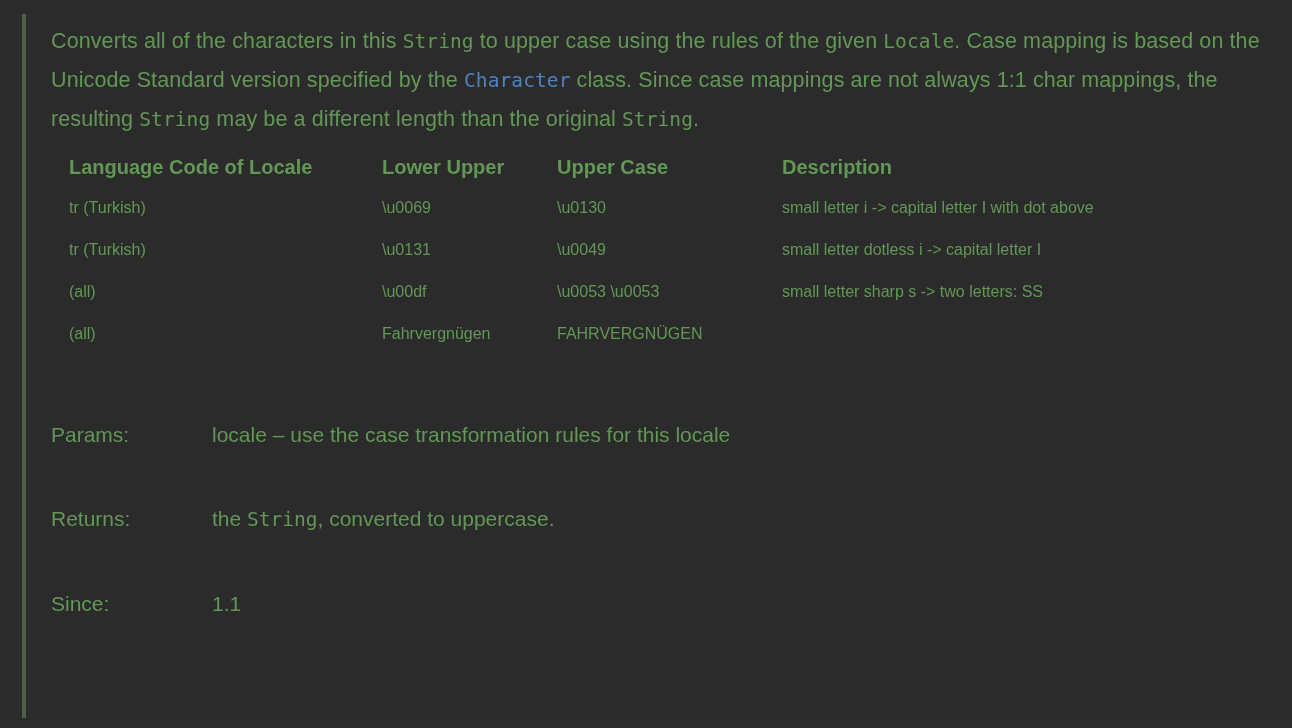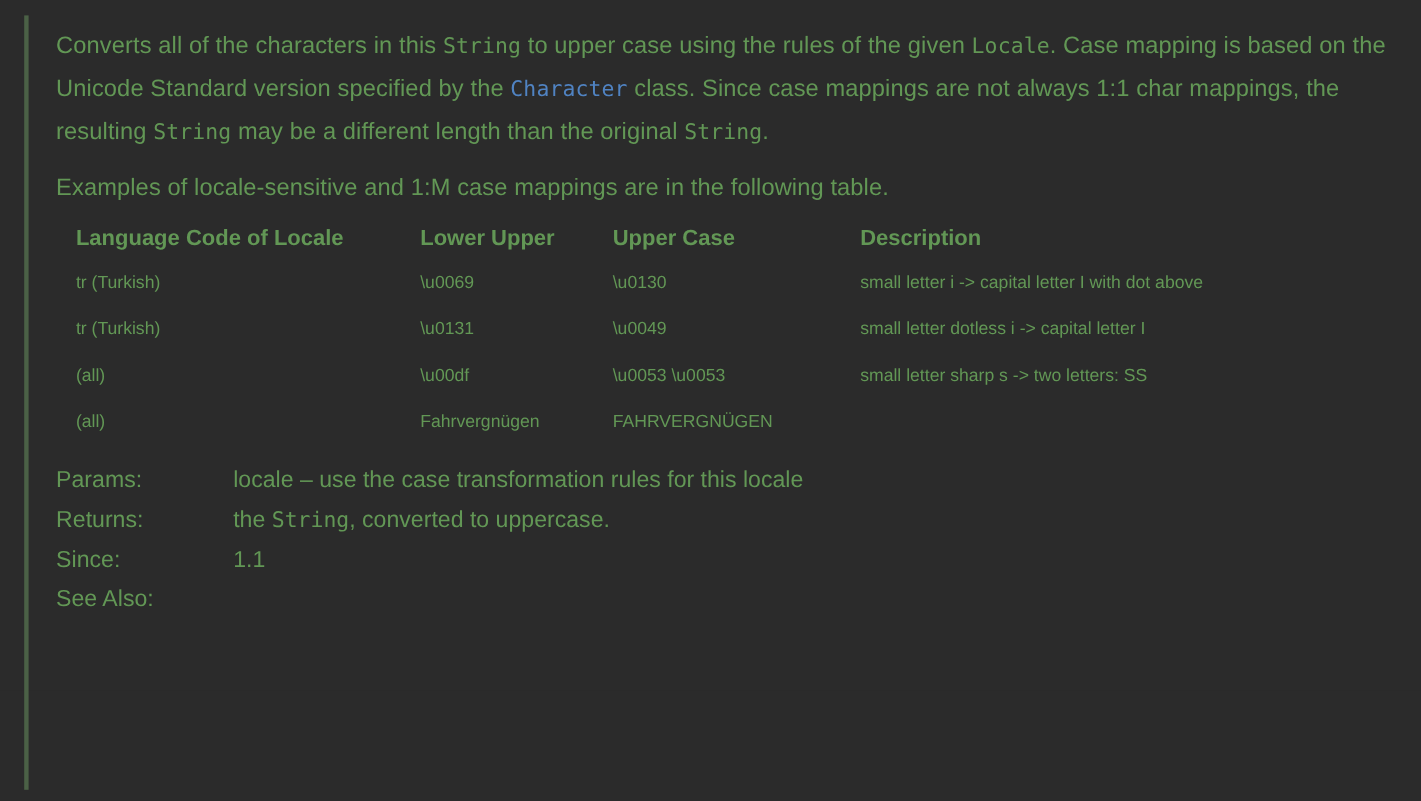--- a/index.html
+++ b/index.html
@@ -105,20 +105,21 @@
   .tag-row {
     display: flex;
     align-items: baseline;
     line-height: 36px;
   }
   .tag-label {
     width: 125px;
     flex: 0 0 125px;
     font-size: 21px;
     color: #629755;
+    margin-top: 48px;
   }
   .tag-value {
     flex: 1 1 auto;
     font-size: 21px;
     color: #629755;
     margin-left: 36px;
   }
   .tag-value .param-name {
     font-size: 21px;
     color: #629755;
@@ -129,21 +130,20 @@
 <body>
 
 <div id="doc-root">
 
   <div id="quote-bar"></div>
 
   <div id="doc-body">
 
     <p class="para"><span>Converts all of the characters in this </span><code class="mono">String</code><span> to upper case using the rules of the given </span><code class="mono">Locale</code><span>. Case mapping is based on the Unicode Standard version specified by the </span><a class="doclink" href="#">Character</a><span> class. Since case mappings are not always 1:1 char mappings, the resulting </span><code class="mono">String</code><span> may be a different length than the original </span><code class="mono">String</code><span>.</span></p>
 
-    <p class="para spaced">Examples of locale-sensitive and 1:M case mappings are in the following table.</p>
 
     <table class="case-table">
       <colgroup>
         <col class="c-lang">
           <col class="c-lower">
           <col class="c-upper">
           <col class="c-desc">
       </colgroup>
       <thead>
         <tr>
@@ -192,19 +192,18 @@
         <div class="tag-label">Returns:</div>
         <div class="tag-value"><span>the </span><code class="mono">String</code><span>, converted to uppercase.</span></div>
       </div>
 
       <div class="tag-row">
         <div class="tag-label">Since:</div>
         <div class="tag-value">1.1</div>
       </div>
 
       <div class="tag-row">
-        <div class="tag-label">See Also:</div>
       </div>
 
     </div>
 
   </div>
 </div>
 
 </body></html>

